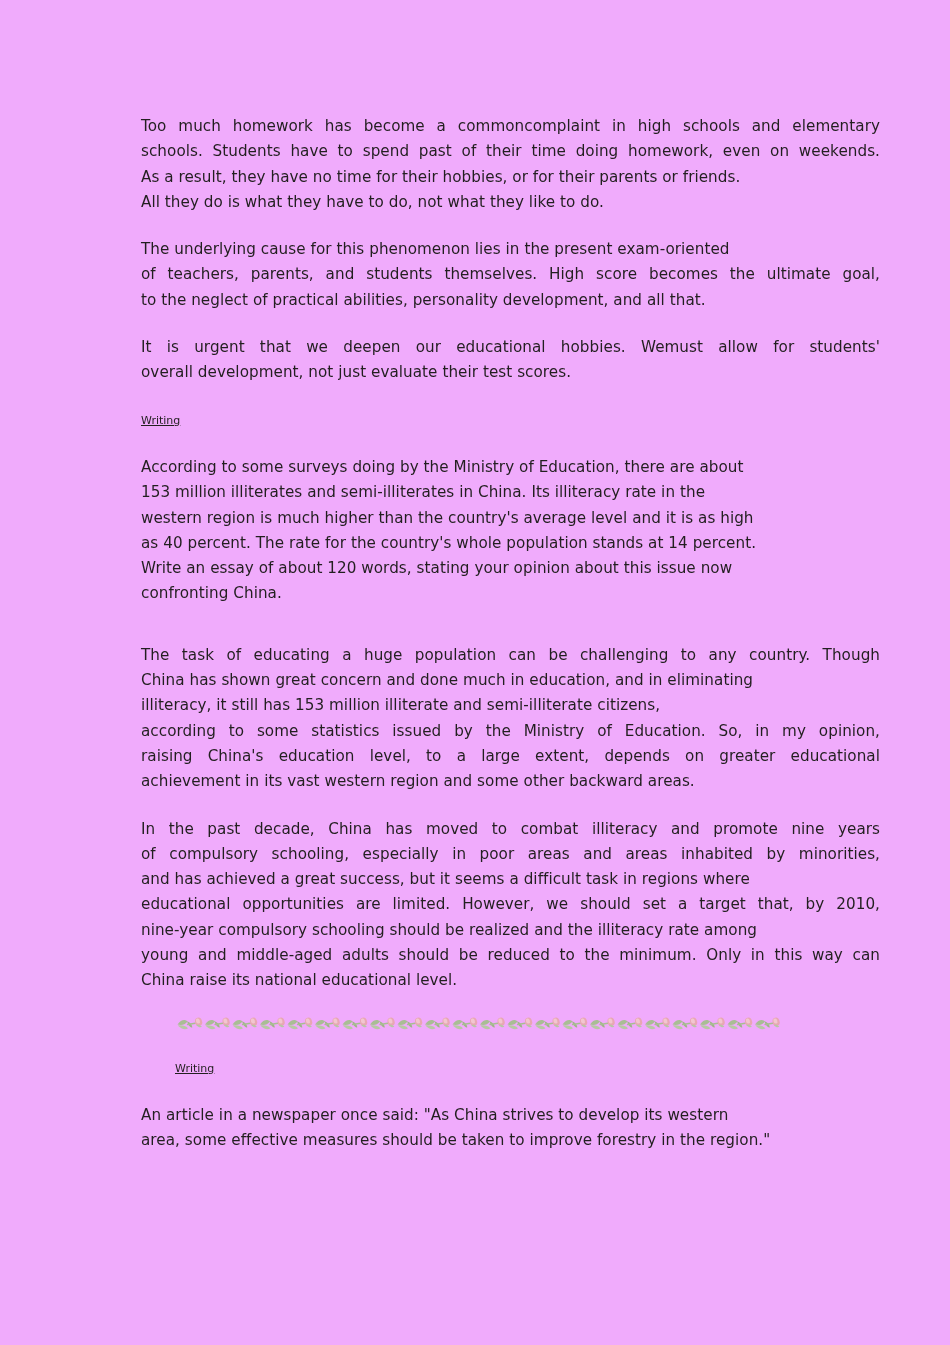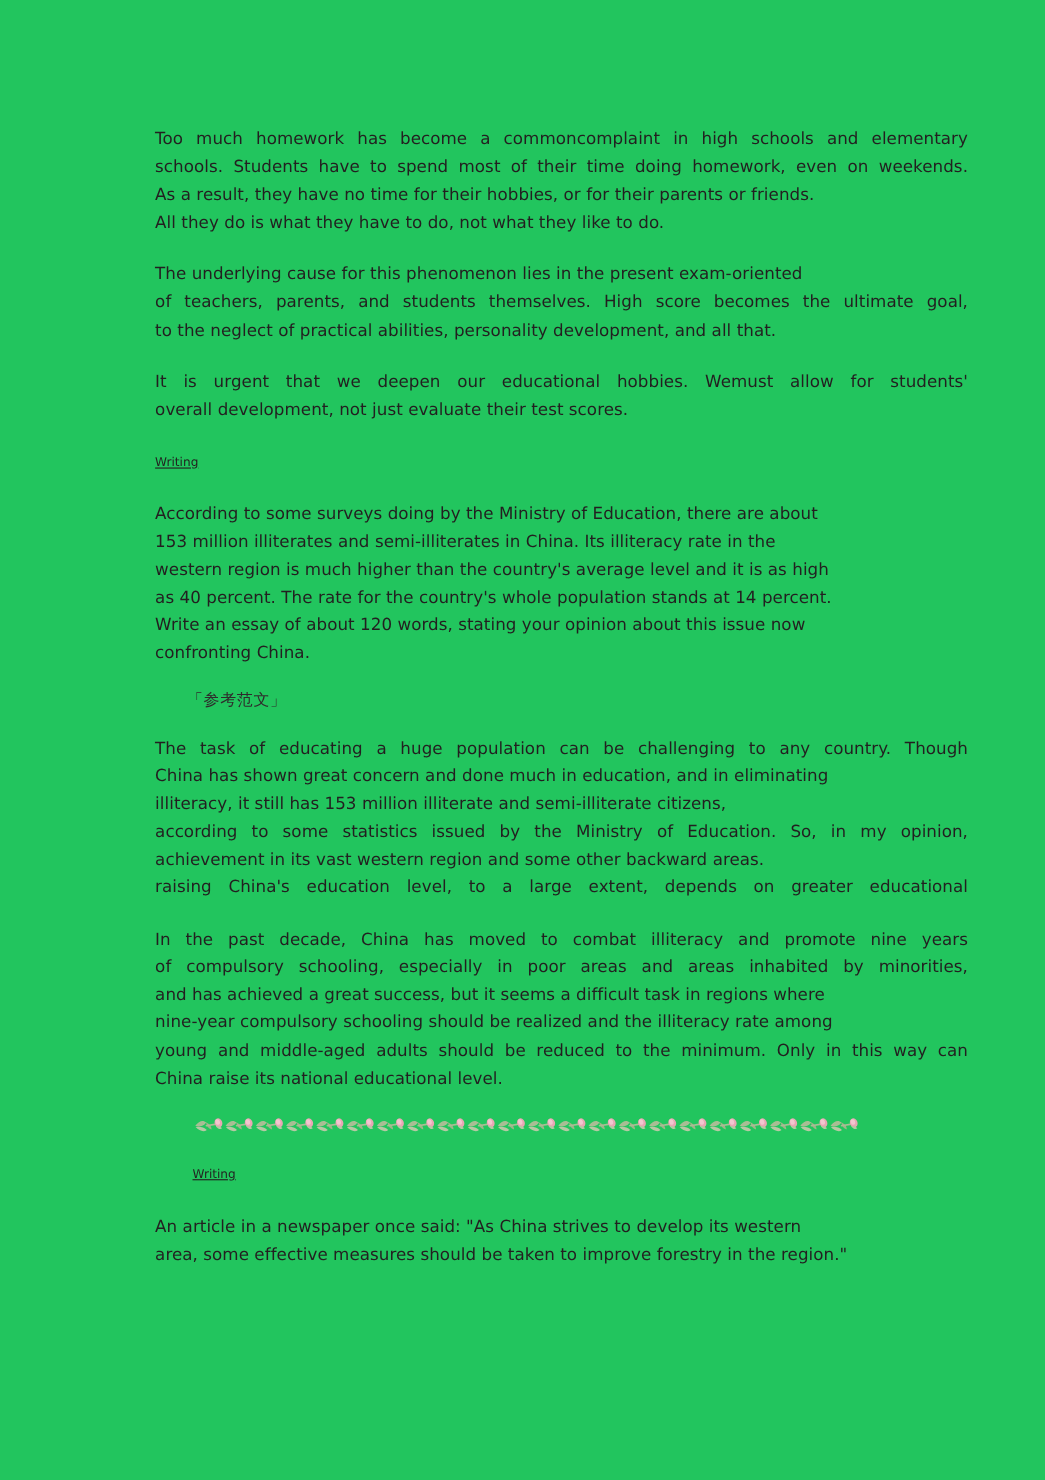--- a/index.html
+++ b/index.html
@@ -12,21 +12,21 @@
     height: 1345px;
     font-family: "DejaVu Sans", "Liberation Sans", sans-serif;
     color: #231f20;
     overflow: hidden;
   }
 
   .page {
     position: relative;
     width: 950px;
     height: 1345px;
-    background: #22c55e;
+    background: #f0abfc;
     box-sizing: border-box;
     padding: 16px;
   }
 
   .content {
     position: absolute;
     left: 141px;
     top: 114px;
     width: 739px;
   }
@@ -85,21 +85,21 @@
   }
 </style>
 </head>
 <body>
 
 <div class="page">
   <div class="content">
 
     <div class="para">
       <span class="jline">Too  much homework has   become a  commoncomplaint    in   high   schools   and  elementary</span>
-      <span class="jline">schools.    Students   have  to  spend  most of  their    time  doing  homework,  even  on  weekends.</span>
+      <span class="jline">schools.    Students   have  to  spend  past of  their    time  doing  homework,  even  on  weekends.</span>
       <span class="jline natural">As a result, they have no time for their hobbies, or for their parents or friends.</span>
       <span class="jline natural">All they do is what they have to do, not what they like to do.</span>
     </div>
 
     <div class="gap-para"></div>
 
     <div class="para">
       <span class="jline natural">The underlying cause for this phenomenon lies in the present exam-oriented</span>
       <span class="jline">of  teachers,    parents,    and students   themselves.    High  score   becomes the  ultimate     goal,</span>
       <span class="jline natural">to the neglect of practical abilities, personality development, and all that.</span>
@@ -122,39 +122,39 @@
       <span class="jline natural">According to some surveys doing by the Ministry of Education, there are about</span>
       <span class="jline natural">153 million illiterates and semi-illiterates in China. Its illiteracy rate in the</span>
       <span class="jline natural">western region is much higher than the country's average level and it is as high</span>
       <span class="jline natural">as 40 percent. The rate for the country's whole population stands at 14 percent.</span>
       <span class="jline natural">Write an essay of about 120 words, stating your opinion about this issue now</span>
       <span class="jline natural">confronting China.</span>
     </div>
 
     <div class="gap-small"></div>
 
-    <div class="cn-heading">「参考范文」</div>
 
     <div class="gap-small"></div>
 
     <div class="para">
       <span class="jline">The task  of  educating   a huge population    can be challenging    to  any country.    Though</span>
       <span class="jline natural">China has shown great concern and done much in education, and in eliminating</span>
       <span class="jline natural">illiteracy, it still has 153 million illiterate and semi-illiterate citizens,</span>
       <span class="jline">according   to some statistics      issued   by the  Ministry    of  Education.   So,  in  my opinion,</span>
+      <span class="jline">raising   China's  education   level,   to a large  extent,   depends on greater   educational</span>
       <span class="jline natural">achievement in its vast western region and some other backward areas.</span>
-      <span class="jline">raising   China's  education   level,   to a large  extent,   depends on greater   educational</span>
     </div>
 
     <div class="gap-para"></div>
 
     <div class="para">
       <span class="jline">In  the  past  decade,  China  has moved to  combat illiteracy      and promote  nine  years</span>
       <span class="jline">of  compulsory  schooling,    especially    in  poor  areas and areas  inhabited    by minorities,</span>
       <span class="jline natural">and has achieved a great success, but it seems a difficult task in regions where</span>
+      <span class="jline">educational    opportunities    are limited.    However, we should  set  a target   that,   by 2010,</span>
       <span class="jline natural">nine-year compulsory schooling should be realized and the illiteracy rate among</span>
       <span class="jline">young and middle-aged   adults   should  be reduced  to  the  minimum. Only  in  this   way can</span>
       <span class="jline natural">China raise its national educational level.</span>
     </div>
 
     <div class="gap-small"></div>
 
     <div class="divider-wrap">
       <svg class="divider" viewBox="0 0 606 26" preserveAspectRatio="none" aria-hidden="true">
         <defs>

